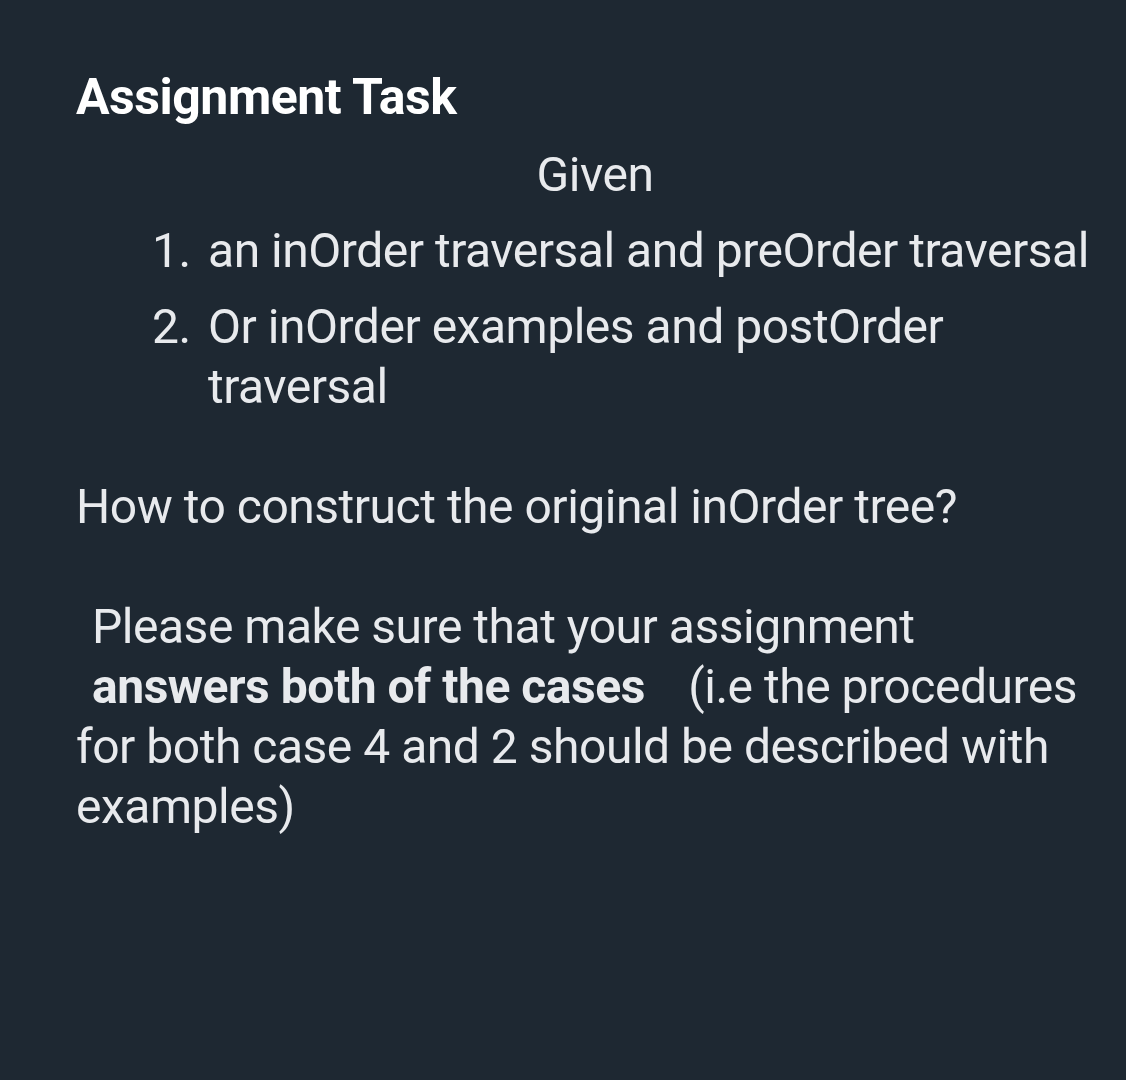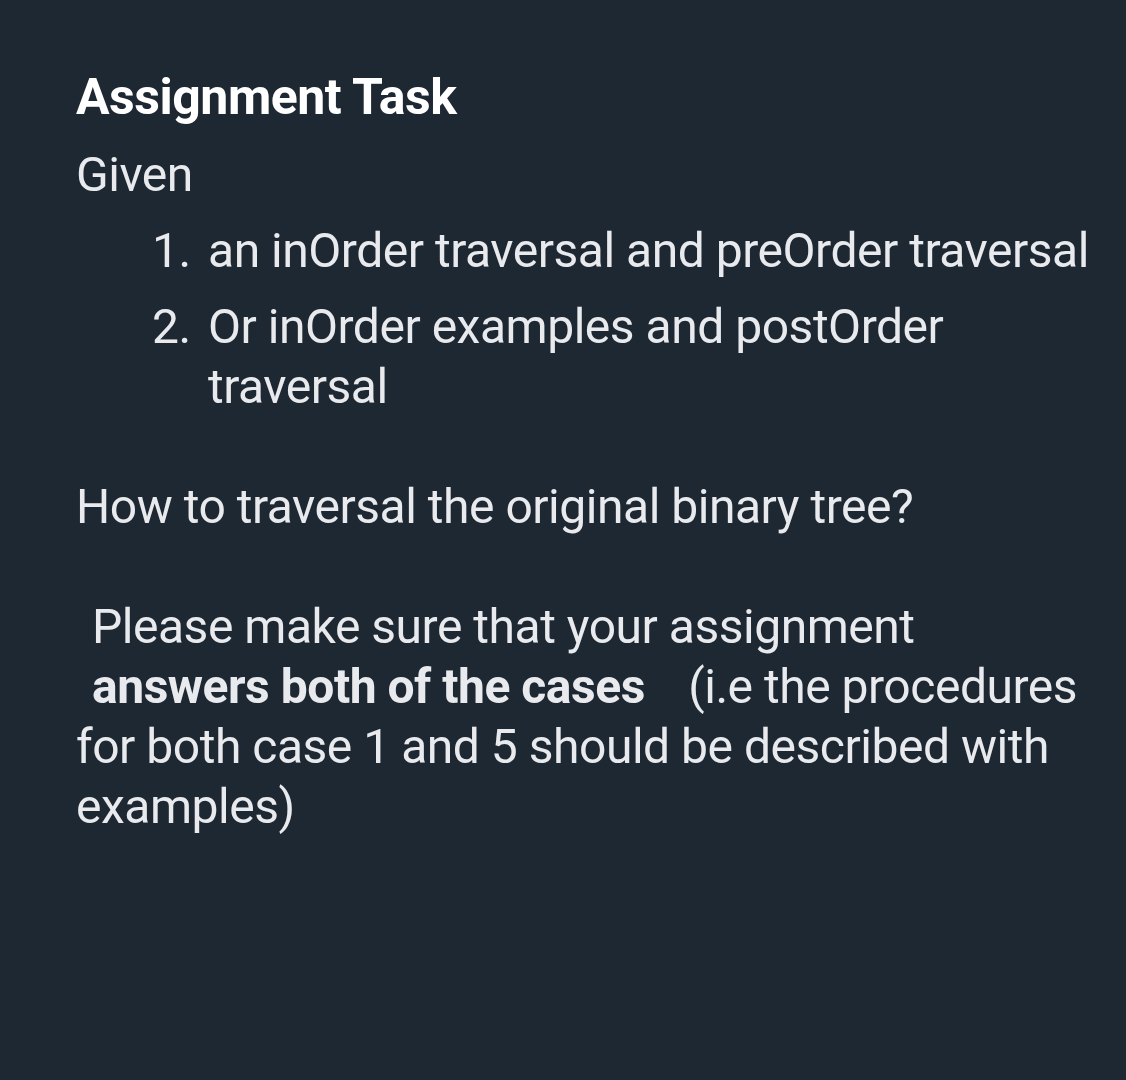--- a/index.html
+++ b/index.html
@@ -19,20 +19,21 @@
       letter-spacing: -0.01em;
     }
     .heading {
       font-weight: 700;
       font-size: 50px;
       color: #ffffff;
       margin-bottom: 2px;
     }
     .given-label {
       font-weight: 400;
+      text-align: center;
     }
     .list {
       list-style: none;
       counter-reset: item;
       padding-left: 60px;
     }
     .list-item {
       counter-increment: item;
       position: relative;
       padding-left: 56px;
@@ -55,17 +56,17 @@
 
 <div class="heading">Assignment Task</div>
 
 <div class="given-label">Given</div>
 
 <ol class="list">
   <li class="list-item">an inOrder traversal and preOrder traversal</li>
   <li class="list-item">Or inOrder examples and postOrder traversal</li>
 </ol>
 
-<div class="para">How to traversal the original binary tree?</div>
+<div class="para">How to construct the original inOrder tree?</div>
 
 <div class="para">
-  <span>Please make sure that your assignment </span><span class="bold">answers both of the cases</span><span> (i.e the procedures for both case 1 and 5 should be described with examples)</span>
+  <span>Please make sure that your assignment </span><span class="bold">answers both of the cases</span><span> (i.e the procedures for both case 4 and 2 should be described with examples)</span>
 </div>
 
 </body></html>

